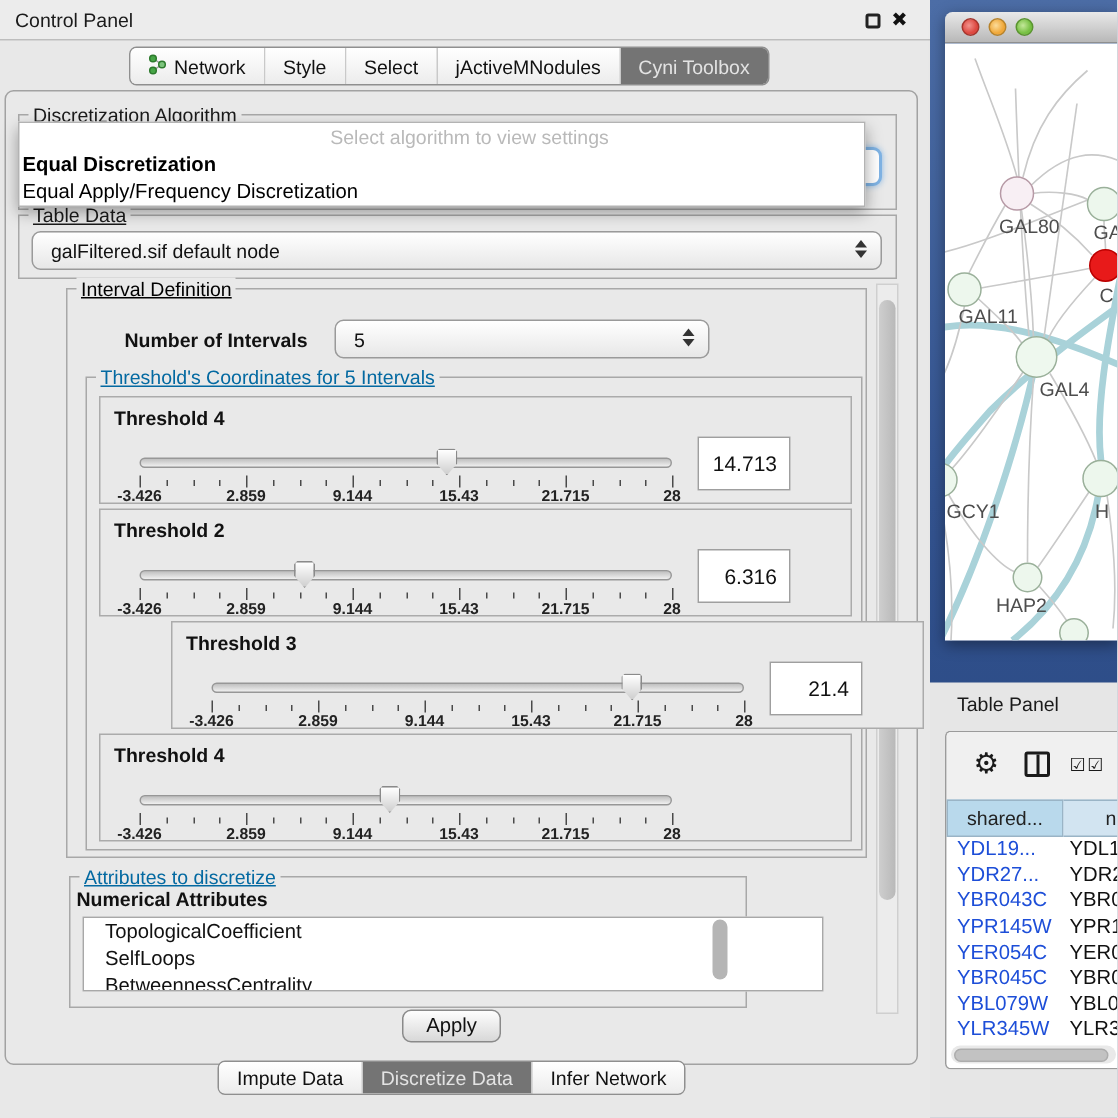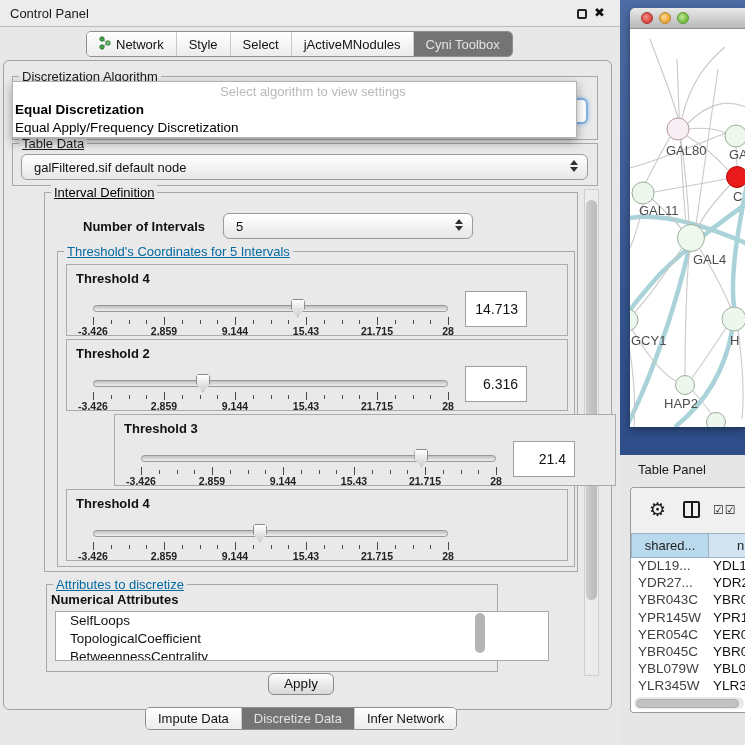--- a/index.html
+++ b/index.html
@@ -93,21 +93,21 @@
   .gear{position:absolute;left:18px;top:10px;font-size:19px;color:#1a1a1a;}
   .split-icon{position:absolute;left:52px;top:13px;width:17px;height:17px;border:2px solid #1a1a1a;border-radius:2px;}
   .split-icon::after{content:"";position:absolute;left:5.5px;top:0;width:2px;height:13px;background:#1a1a1a;}
   .cb-icons{position:absolute;left:82px;top:15px;font-size:12px;color:#1a1a1a;letter-spacing:1px;}
   .tw-header{position:absolute;left:0;top:45px;width:160px;height:25px;display:flex;}
   .th-cell{font-size:13px;color:#222;border:1px solid #9ab4c6;line-height:23px;}
   .th-cell.c1{width:78px;background:#b9d9ec;text-align:center;}
   .th-cell.c2{width:82px;background:#d2e4f1;border-left:none;padding-left:28px;}
   .tw-body{position:absolute;left:0;top:70px;width:160px;height:156px;background:#fff;overflow:hidden;}
   .trow{display:flex;height:17.2px;}
-  .trow .c1{width:78px;padding-left:7px;font-size:13.5px;color:#404040;white-space:nowrap;overflow:hidden;}
+  .trow .c1{width:78px;padding-left:7px;font-size:13.5px;color:#1d4ed8;white-space:nowrap;overflow:hidden;}
   .trow .c2{width:82px;padding-left:4px;font-size:13.5px;color:#111;white-space:nowrap;overflow:hidden;}
   .h-scrollbar{position:absolute;left:3px;bottom:3px;width:110px;height:12px;border-radius:6px;background:#e9e9e9;}
   .h-thumb{position:absolute;left:2px;top:1.5px;width:103px;height:9px;border-radius:5px;background:#c2c2c2;border:1px solid #adadad;}
 </style>
 </head>
 <body>
 
 <div class="screen">
 
   <div class="control-panel">
@@ -346,22 +346,22 @@
               <div class="tick-label" style="left: 355px;">28</div>
             </div>
         </div>
       </div>
     </div>
 
     <div class="groupbox" style="left:46px;top:584px;width:452px;height:88px;">
       <span class="group-label lbl-blue">Attributes to discretize</span>
       <span style="position:absolute;left:4px;top:7px;font-size:13px;font-weight:bold;color:#111;">Numerical Attributes</span>
       <div class="attr-list">
+          <div class="attr-item">TopologicalCoefficient</div>
           <div class="attr-item">SelfLoops</div>
-          <div class="attr-item">TopologicalCoefficient</div>
           <div class="attr-item">BetweennessCentrality</div>
         </div>
       <div class="list-thumb" style="top:28px;right:12px;"></div>
     </div>
 
     <div class="apply-btn">Apply</div>
 
     <div class="seg bottom-tabs">
       <div class="seg-item">
           <span>Impute Data</span>

